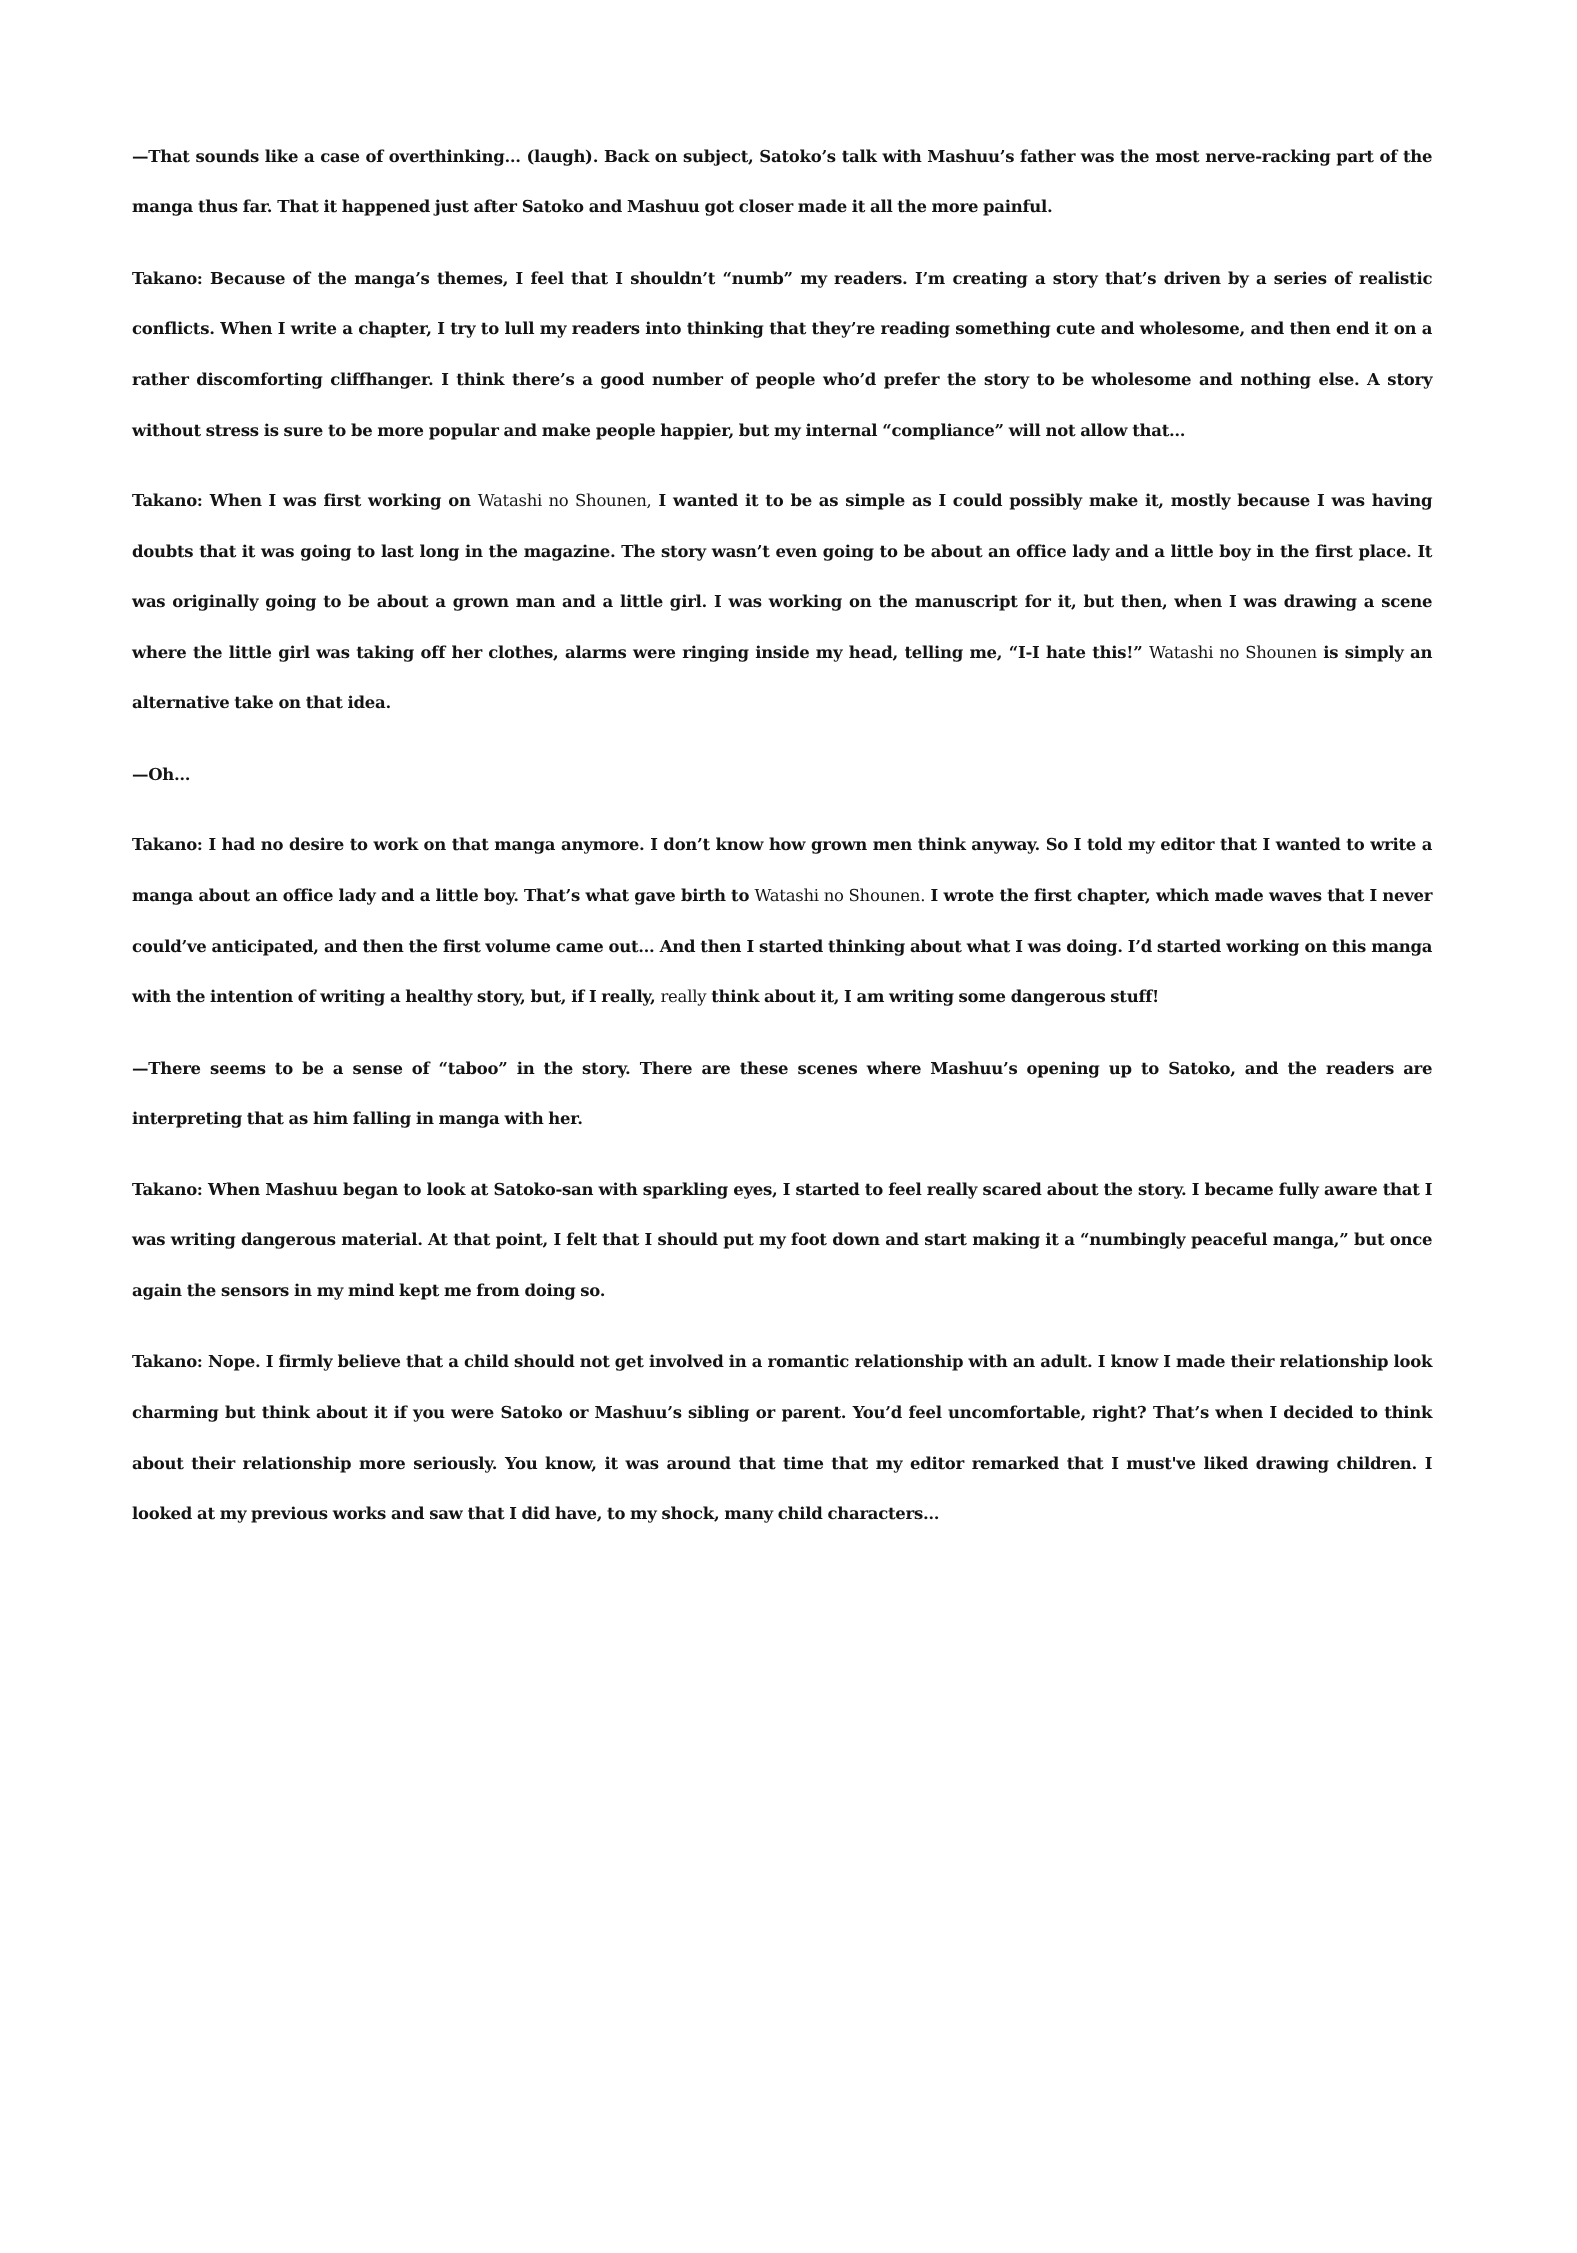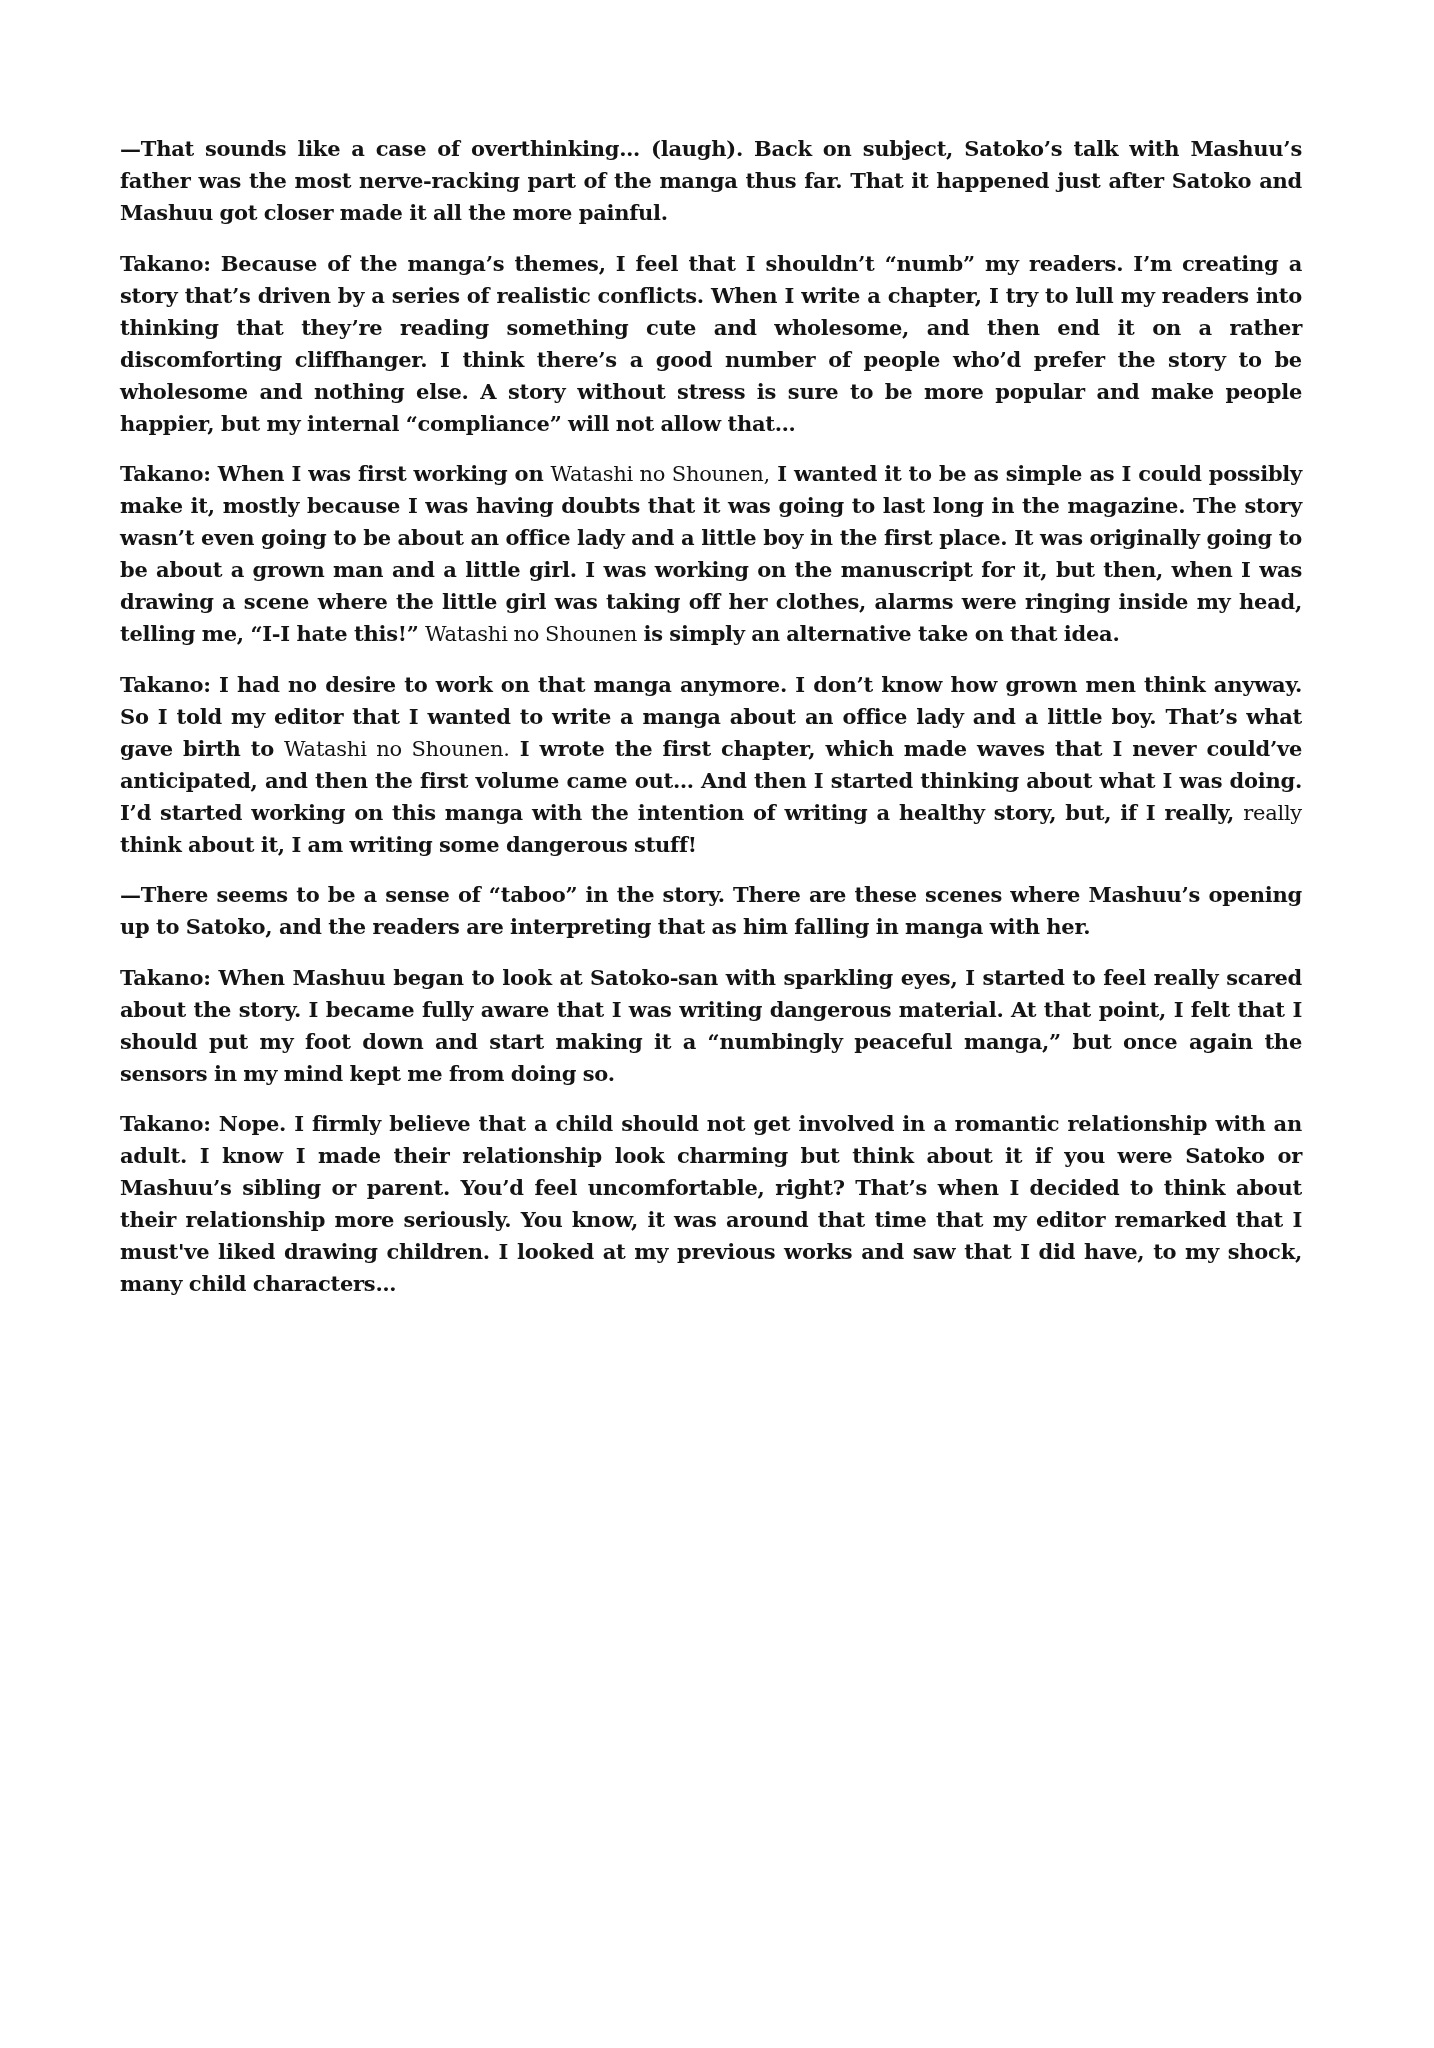--- a/index.html
+++ b/index.html
@@ -10,25 +10,25 @@
     body {
       width: 1434px;
       height: 2048px;
       position: relative;
       overflow: hidden;
       color: #141414;
     }
     .page {
       position: absolute;
       left: 120px;
-      top: 133px;
+      top: 119px;
       width: 1182px;
       font-family: "DejaVu Serif", "Liberation Serif", serif;
-      font-size: 21px;
-      line-height: 32px;
+      font-size: 15px;
+      line-height: 46px;
       letter-spacing: -0.25px;
       word-spacing: -0.5px;
     }
     .para {
       margin: 0 0 18.5px 0;
       text-align: justify;
       text-align-last: left;
       hyphens: none;
     }
     .para.question {
@@ -39,17 +39,18 @@
     .run-normal { font-weight: bold; font-style: normal; }
     .speaker { font-weight: bold; }
   </style>
 </head>
 <body>
 
 <main class="page" id="page-root">
     <p class="para question"><span class="run-bold">—That sounds like a case of overthinking… (laugh). Back on subject, Satoko’s talk with Mashuu’s father was the most nerve-racking part of the manga thus far. That it happened just after Satoko and Mashuu got closer made it all the more painful.</span></p>
     <p class="para answer"><span class="speaker">Takano:</span><span class="run-normal"> Because of the manga’s themes, I feel that I shouldn’t “numb” my readers. I’m creating a story that’s driven by a series of realistic conflicts. </span><span class="run-bold">When I write a chapter, I try to lull my readers into thinking that they’re reading something cute and wholesome, and then end it on a rather discomforting cliffhanger.</span><span class="run-normal"> I think there’s a good number of people who’d prefer the story to be wholesome and nothing else. A story without stress is sure to be more popular and make people happier, </span><span class="run-bold">but my internal “compliance” will not allow that…</span></p>
     <p class="para answer"><span class="speaker">Takano:</span><span class="run-normal"> When I was first working on </span><span class="run-italic">Watashi no Shounen,</span><span class="run-normal"> I wanted it to be as simple as I could possibly make it, mostly because I was having doubts that it was going to last long in the magazine. The story wasn’t even going to be about an office lady and a little boy in the first place. It was originally going to be about a grown man and a little girl. I was working on the manuscript for it, but then, when I was drawing a scene where the little girl was taking off her clothes, alarms were ringing inside my head, telling me, “I-I hate this!” </span><span class="run-italic">Watashi no Shounen</span><span class="run-normal"> is simply an alternative take on that idea.</span></p>
+    <p class="para question"><span class="run-bold">—Oh…</span></p>
     <p class="para answer"><span class="speaker">Takano:</span><span class="run-normal"> I had no desire to work on that manga anymore. I don’t know how grown men think anyway. So I told my editor that I wanted to write a manga about an office lady and a little boy. That’s what gave birth to </span><span class="run-italic">Watashi no Shounen.</span><span class="run-normal"> I wrote the first chapter, which made waves that I never could’ve anticipated, and then the first volume came out… And then I started thinking about what I was doing. I’d started working on this manga with the intention of writing a healthy story, but, if I really, </span><span class="run-italic">really</span><span class="run-normal"> think about it, I am writing some dangerous stuff!</span></p>
     <p class="para question"><span class="run-bold">—There seems to be a sense of “taboo” in the story. There are these scenes where Mashuu’s opening up to Satoko, and the readers are interpreting that as him falling in manga with her.</span></p>
     <p class="para answer"><span class="speaker">Takano:</span><span class="run-normal"> When Mashuu began to look at Satoko-san with sparkling eyes, I started to feel really scared about the story. I became fully aware that I was writing dangerous material. At that point, I felt that I should put my foot down and start making it a “numbingly peaceful manga,” but once again the sensors in my mind kept me from doing so.</span></p>
     <p class="para answer"><span class="speaker">Takano:</span><span class="run-normal"> Nope. </span><span class="run-bold">I firmly believe that a child should not get involved in a romantic relationship with an adult.</span><span class="run-normal"> I know I made their relationship look charming but think about it if you were Satoko or Mashuu’s sibling or parent. You’d feel uncomfortable, right? That’s when I decided to think about their relationship more seriously. You know, it was around that time that my editor remarked that I must've liked drawing children. </span><span class="run-bold">I looked at my previous works and saw that I did have, to my shock, many child characters…</span></p>
   </main>
 
 </body></html>

